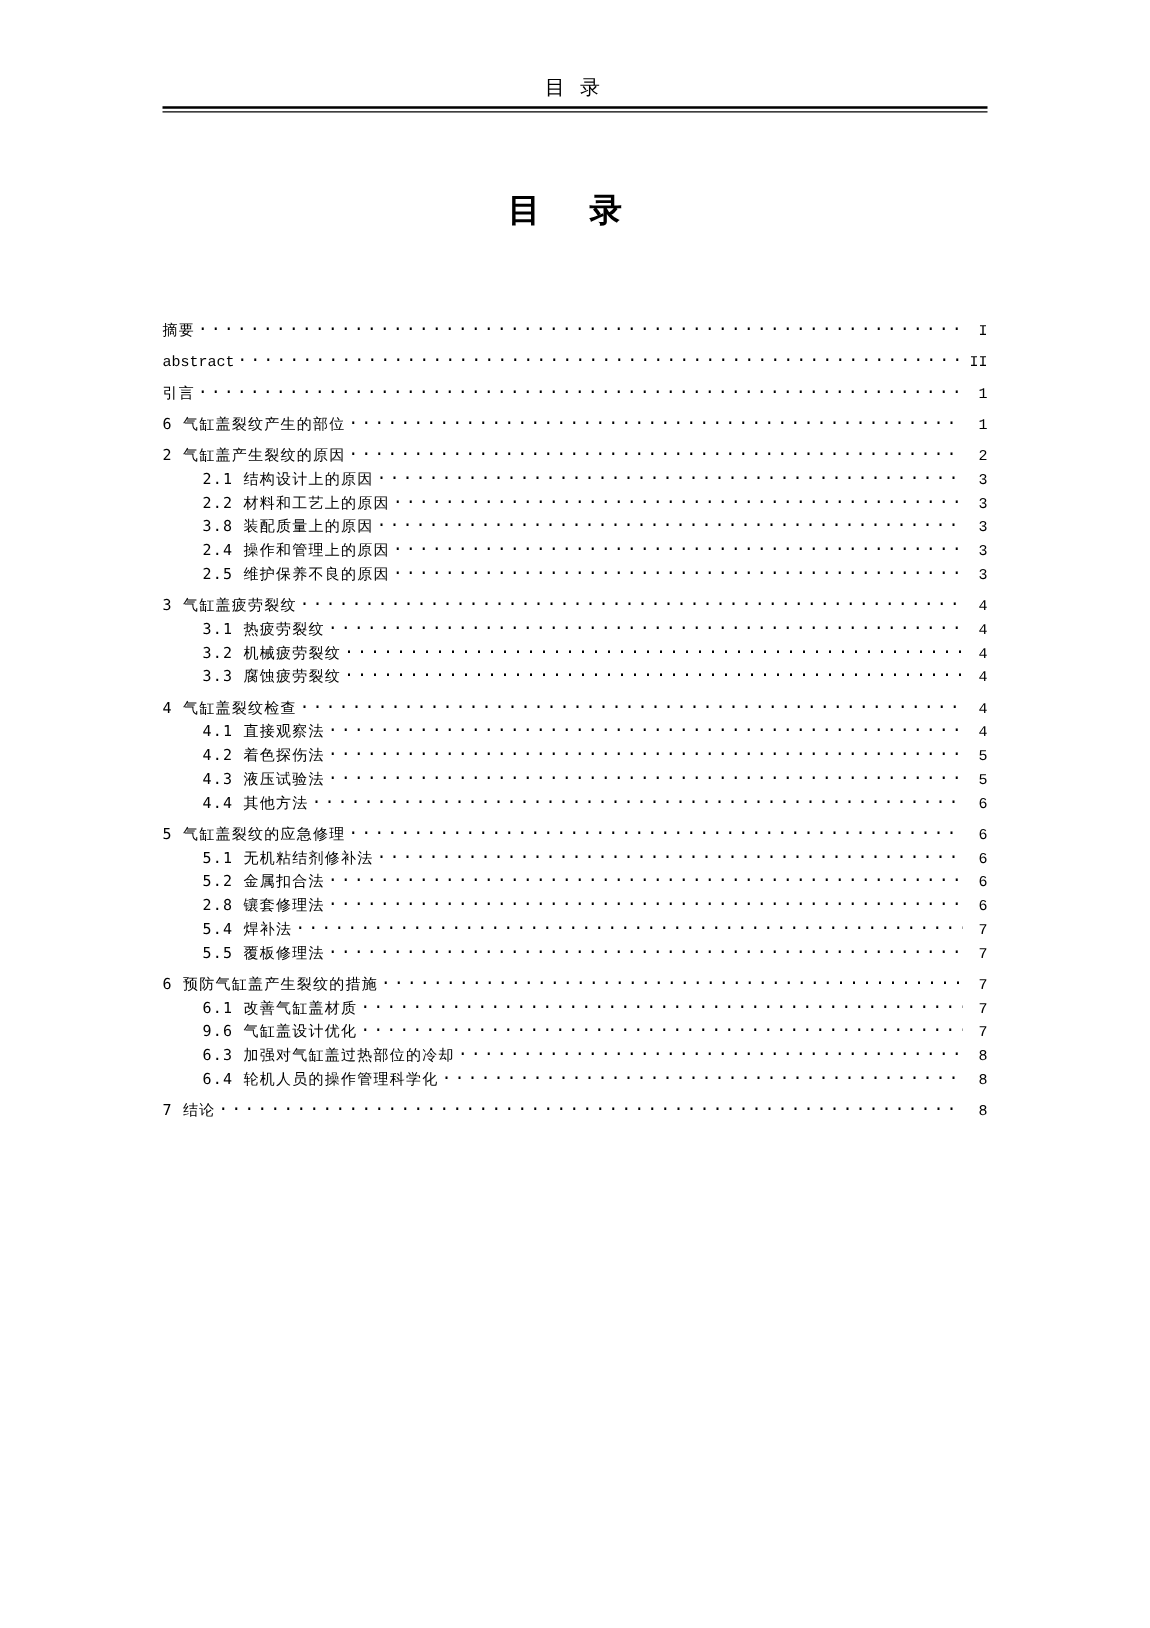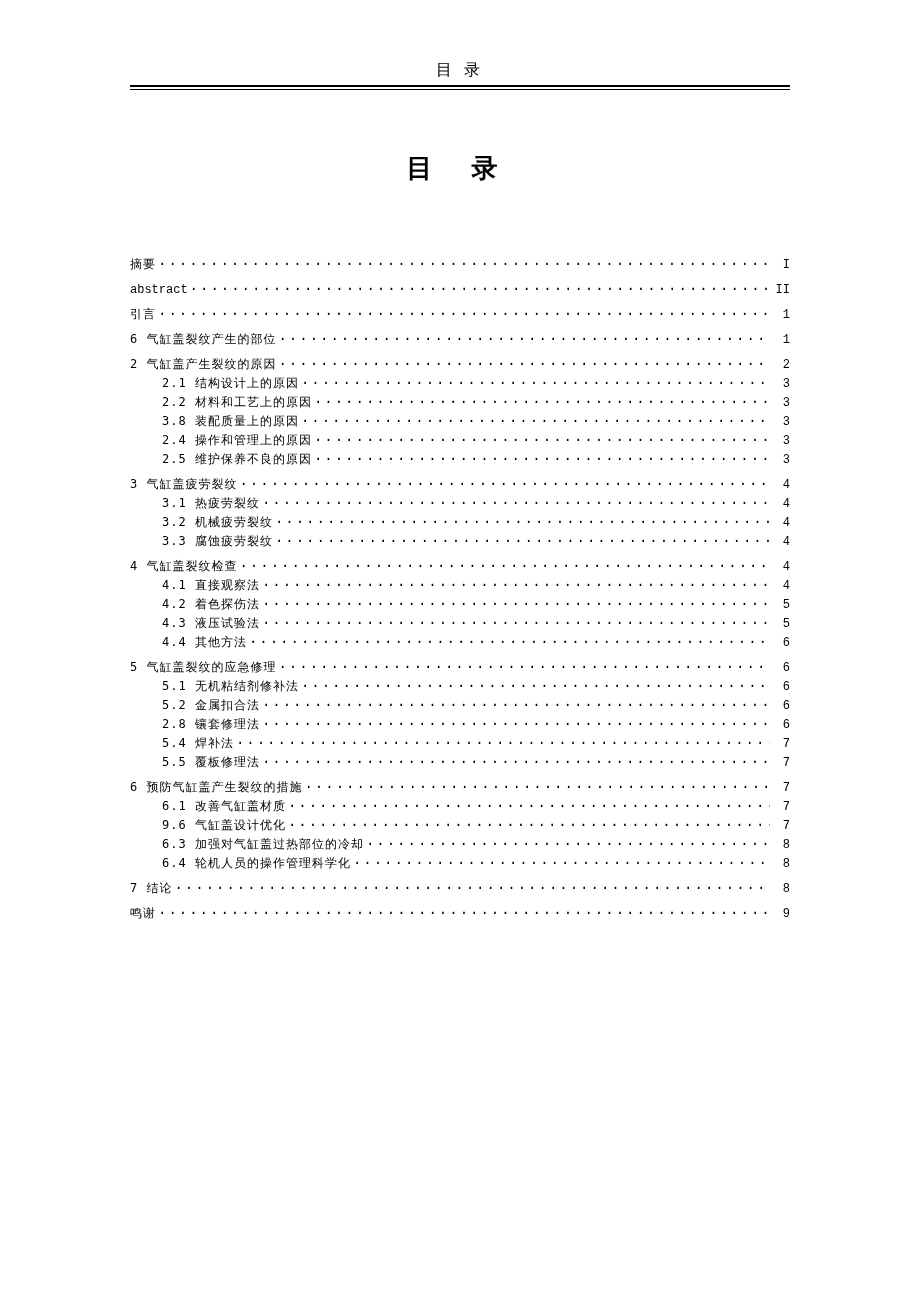--- a/index.html
+++ b/index.html
@@ -271,22 +271,15 @@
           <span class="toc-page">8</span>
         </div>
       </div>
       <div class="toc-group">
         <div class="toc-entry">
           <span class="toc-label">7 结论</span>
           <span class="toc-leader"></span>
           <span class="toc-page">8</span>
         </div>
       </div>
-      <div class="toc-group">
-        <div class="toc-entry">
-          <span class="toc-label">鸣谢</span>
-          <span class="toc-leader"></span>
-          <span class="toc-page">9</span>
-        </div>
-      </div>
     </div>
 
 </div>
 
 </body></html>

